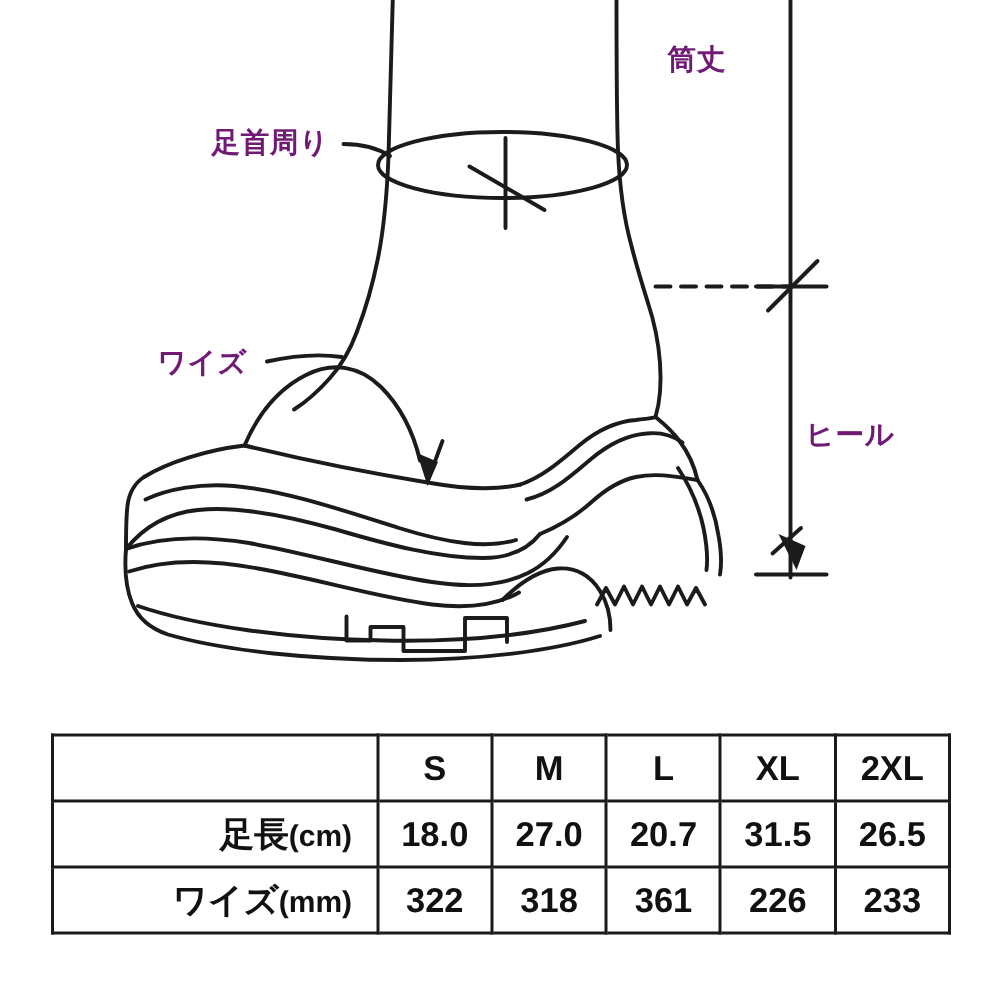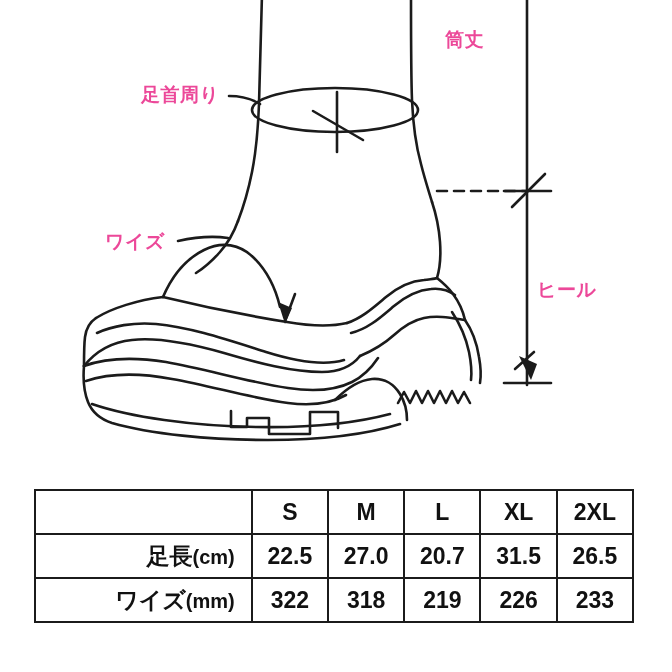--- a/index.html
+++ b/index.html
@@ -39,21 +39,21 @@
     width: 672px;
     height: 472px;
     display: block;
   }
 
   .diagram-label {
     position: absolute;
     font-family: "Liberation Sans", "DejaVu Sans", sans-serif;
     font-size: 19px;
     font-weight: 600;
-    color: #ec4899;
+    color: #701a75;
     white-space: nowrap;
     letter-spacing: 0.5px;
   }
   #label-ankle   { left: 141px; top: 82px;  }
   #label-shaft   { left: 445px; top: 27px;  }
   #label-width   { left: 105px; top: 229px; }
   #label-heel    { left: 537px; top: 277px; }
 
   
   #size-table-wrap {
@@ -245,34 +245,34 @@
           <td class="hdr">M</td>
           <td class="hdr">L</td>
           <td class="hdr">XL</td>
           <td class="hdr">2XL</td>
         </tr>
 
         <tr>
           <td class="rowhead">
             <span>足長</span><span class="unit">(cm)</span>
           </td>
-          <td>22.5</td>
+          <td>18.0</td>
           <td>27.0</td>
           <td>20.7</td>
           <td>31.5</td>
           <td>26.5</td>
         </tr>
 
         <tr>
           <td class="rowhead">
             <span>ワイズ</span><span class="unit">(mm)</span>
           </td>
           <td>322</td>
           <td>318</td>
-          <td>219</td>
+          <td>361</td>
           <td>226</td>
           <td>233</td>
         </tr>
 
       </tbody>
     </table>
   </div>
 
 </div>
 

